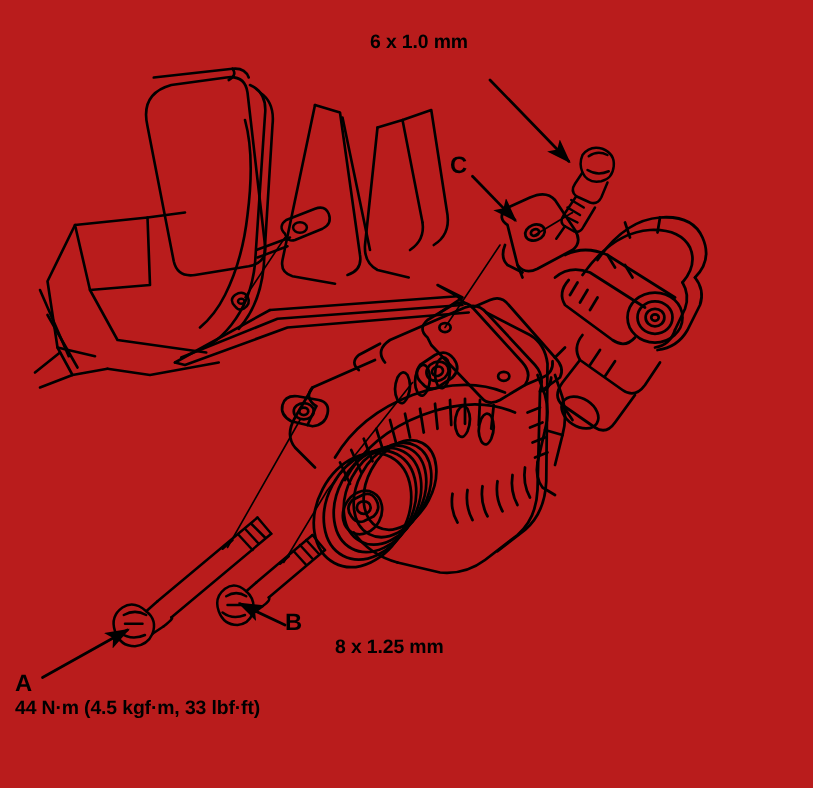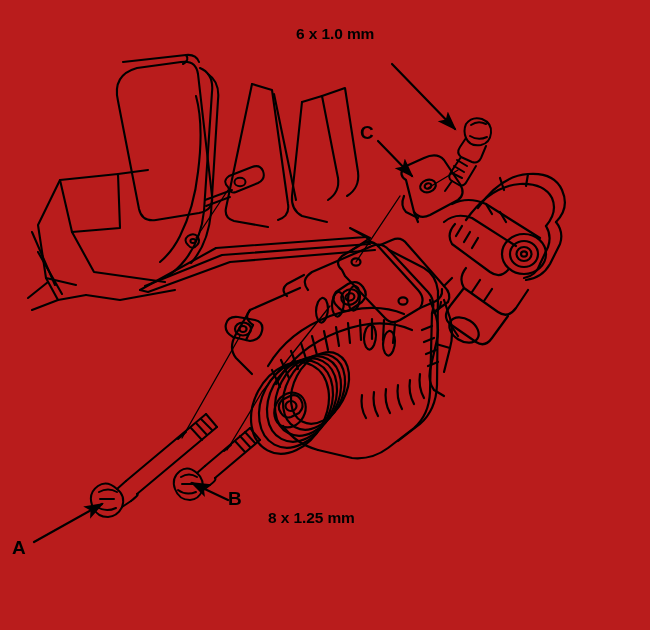--- a/index.html
+++ b/index.html
@@ -342,15 +342,16 @@
 
   <div class="callout-text ref-letter" id="letter-b">B</div>
 
   <div class="callout-text spec-block" id="spec-b-block">
     <div>8 x 1.25 mm</div>
   </div>
 
   <div class="callout-text ref-letter" id="letter-a">A</div>
 
   <div class="callout-text spec-block" id="spec-a-block">
+    <div>44 N·m (4.5 kgf·m, 33 lbf·ft)</div>
   </div>
 
 </div>
 
 </body></html>

